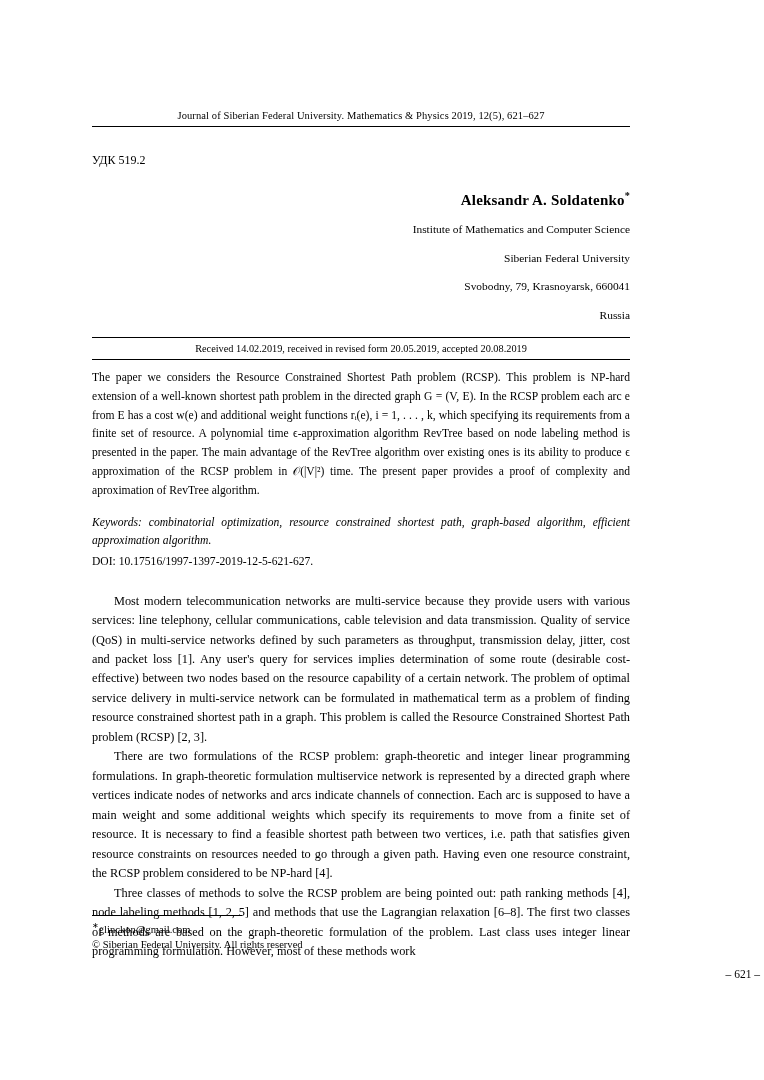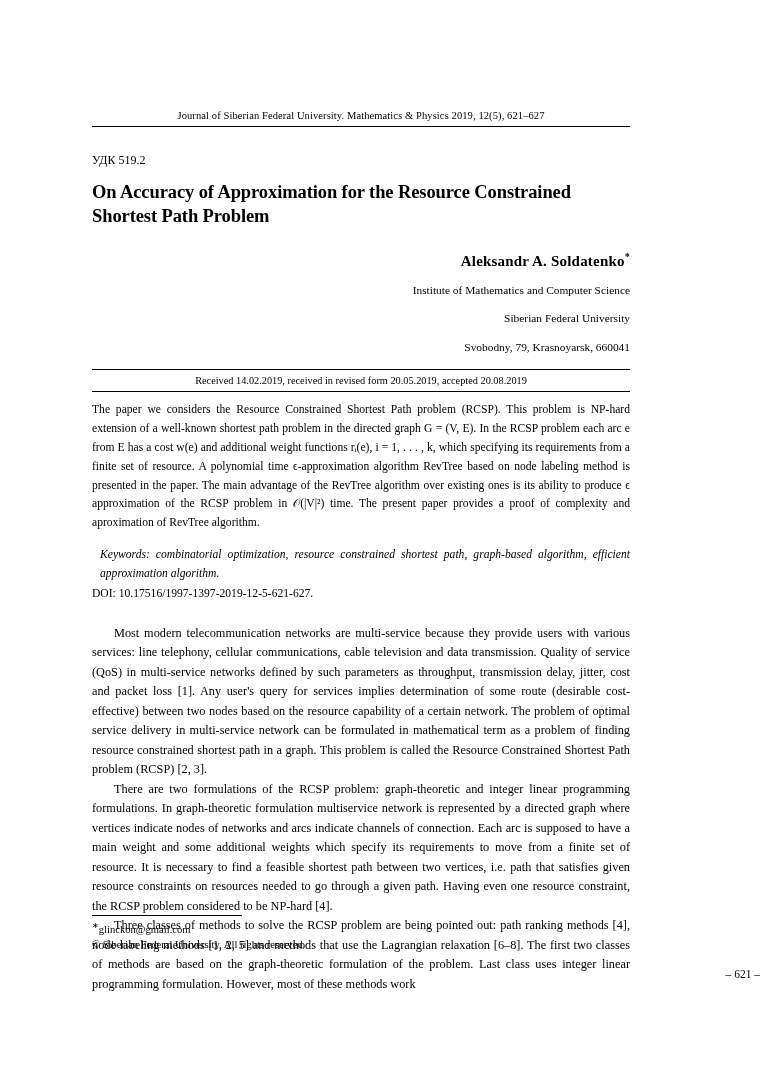--- a/index.html
+++ b/index.html
@@ -83,21 +83,20 @@
     line-height: 1.62;
     text-align: justify;
     margin-top: 9px;
   }
   .keywords {
     font-size: 11.6px;
     font-style: italic;
     line-height: 1.62;
     text-align: justify;
     margin-top: 13px;
-    margin-left: 8px;
   }
   .doi {
     font-size: 11.6px;
     line-height: 1.5;
     margin-top: 2px;
   }
 
   .body-text {
     margin-top: 21px;
     font-size: 12.3px;
@@ -146,27 +145,27 @@
 <body>
 
 <div class="page">
 
   <div class="content">
 
     <div class="running-head">Journal of Siberian Federal University. Mathematics &amp; Physics 2019, 12(5), 621–627</div>
 
     <div class="udk">УДК 519.2</div>
 
-    <h1 class="title">On Accuracy of Approximation for the Resource Constrained Shortest Path Problem</h1>
 
     <div class="author-block">
       <div class="author-name"><span>Aleksandr A. Soldatenko</span><span class="sup">*</span></div>
       <div class="affil">Institute of Mathematics and Computer Science</div>
       <div class="affil">Siberian Federal University</div>
       <div class="affil">Svobodny, 79, Krasnoyarsk, 660041</div>
+      <div class="affil">Russia</div>
     </div>
 
     <div class="rule"></div>
 
     <div class="received">Received 14.02.2019, received in revised form 20.05.2019, accepted 20.08.2019</div>
 
     <div class="abstract">The paper we considers the Resource Constrained Shortest Path problem (RCSP). This problem is NP-hard extension of a well-known shortest path problem in the directed graph G = (V, E). In the RCSP problem each arc e from E has a cost w(e) and additional weight functions rᵢ(e), i = 1, . . . , k, which specifying its requirements from a finite set of resource. A polynomial time ϵ-approximation algorithm RevTree based on node labeling method is presented in the paper. The main advantage of the RevTree algorithm over existing ones is its ability to produce ϵ approximation of the RCSP problem in 𝒪(|V|²) time. The present paper provides a proof of complexity and aproximation of RevTree algorithm.</div>
 
     <div class="keywords">Keywords: combinatorial optimization, resource constrained shortest path, graph-based algorithm, efficient approximation algorithm.</div>
 

